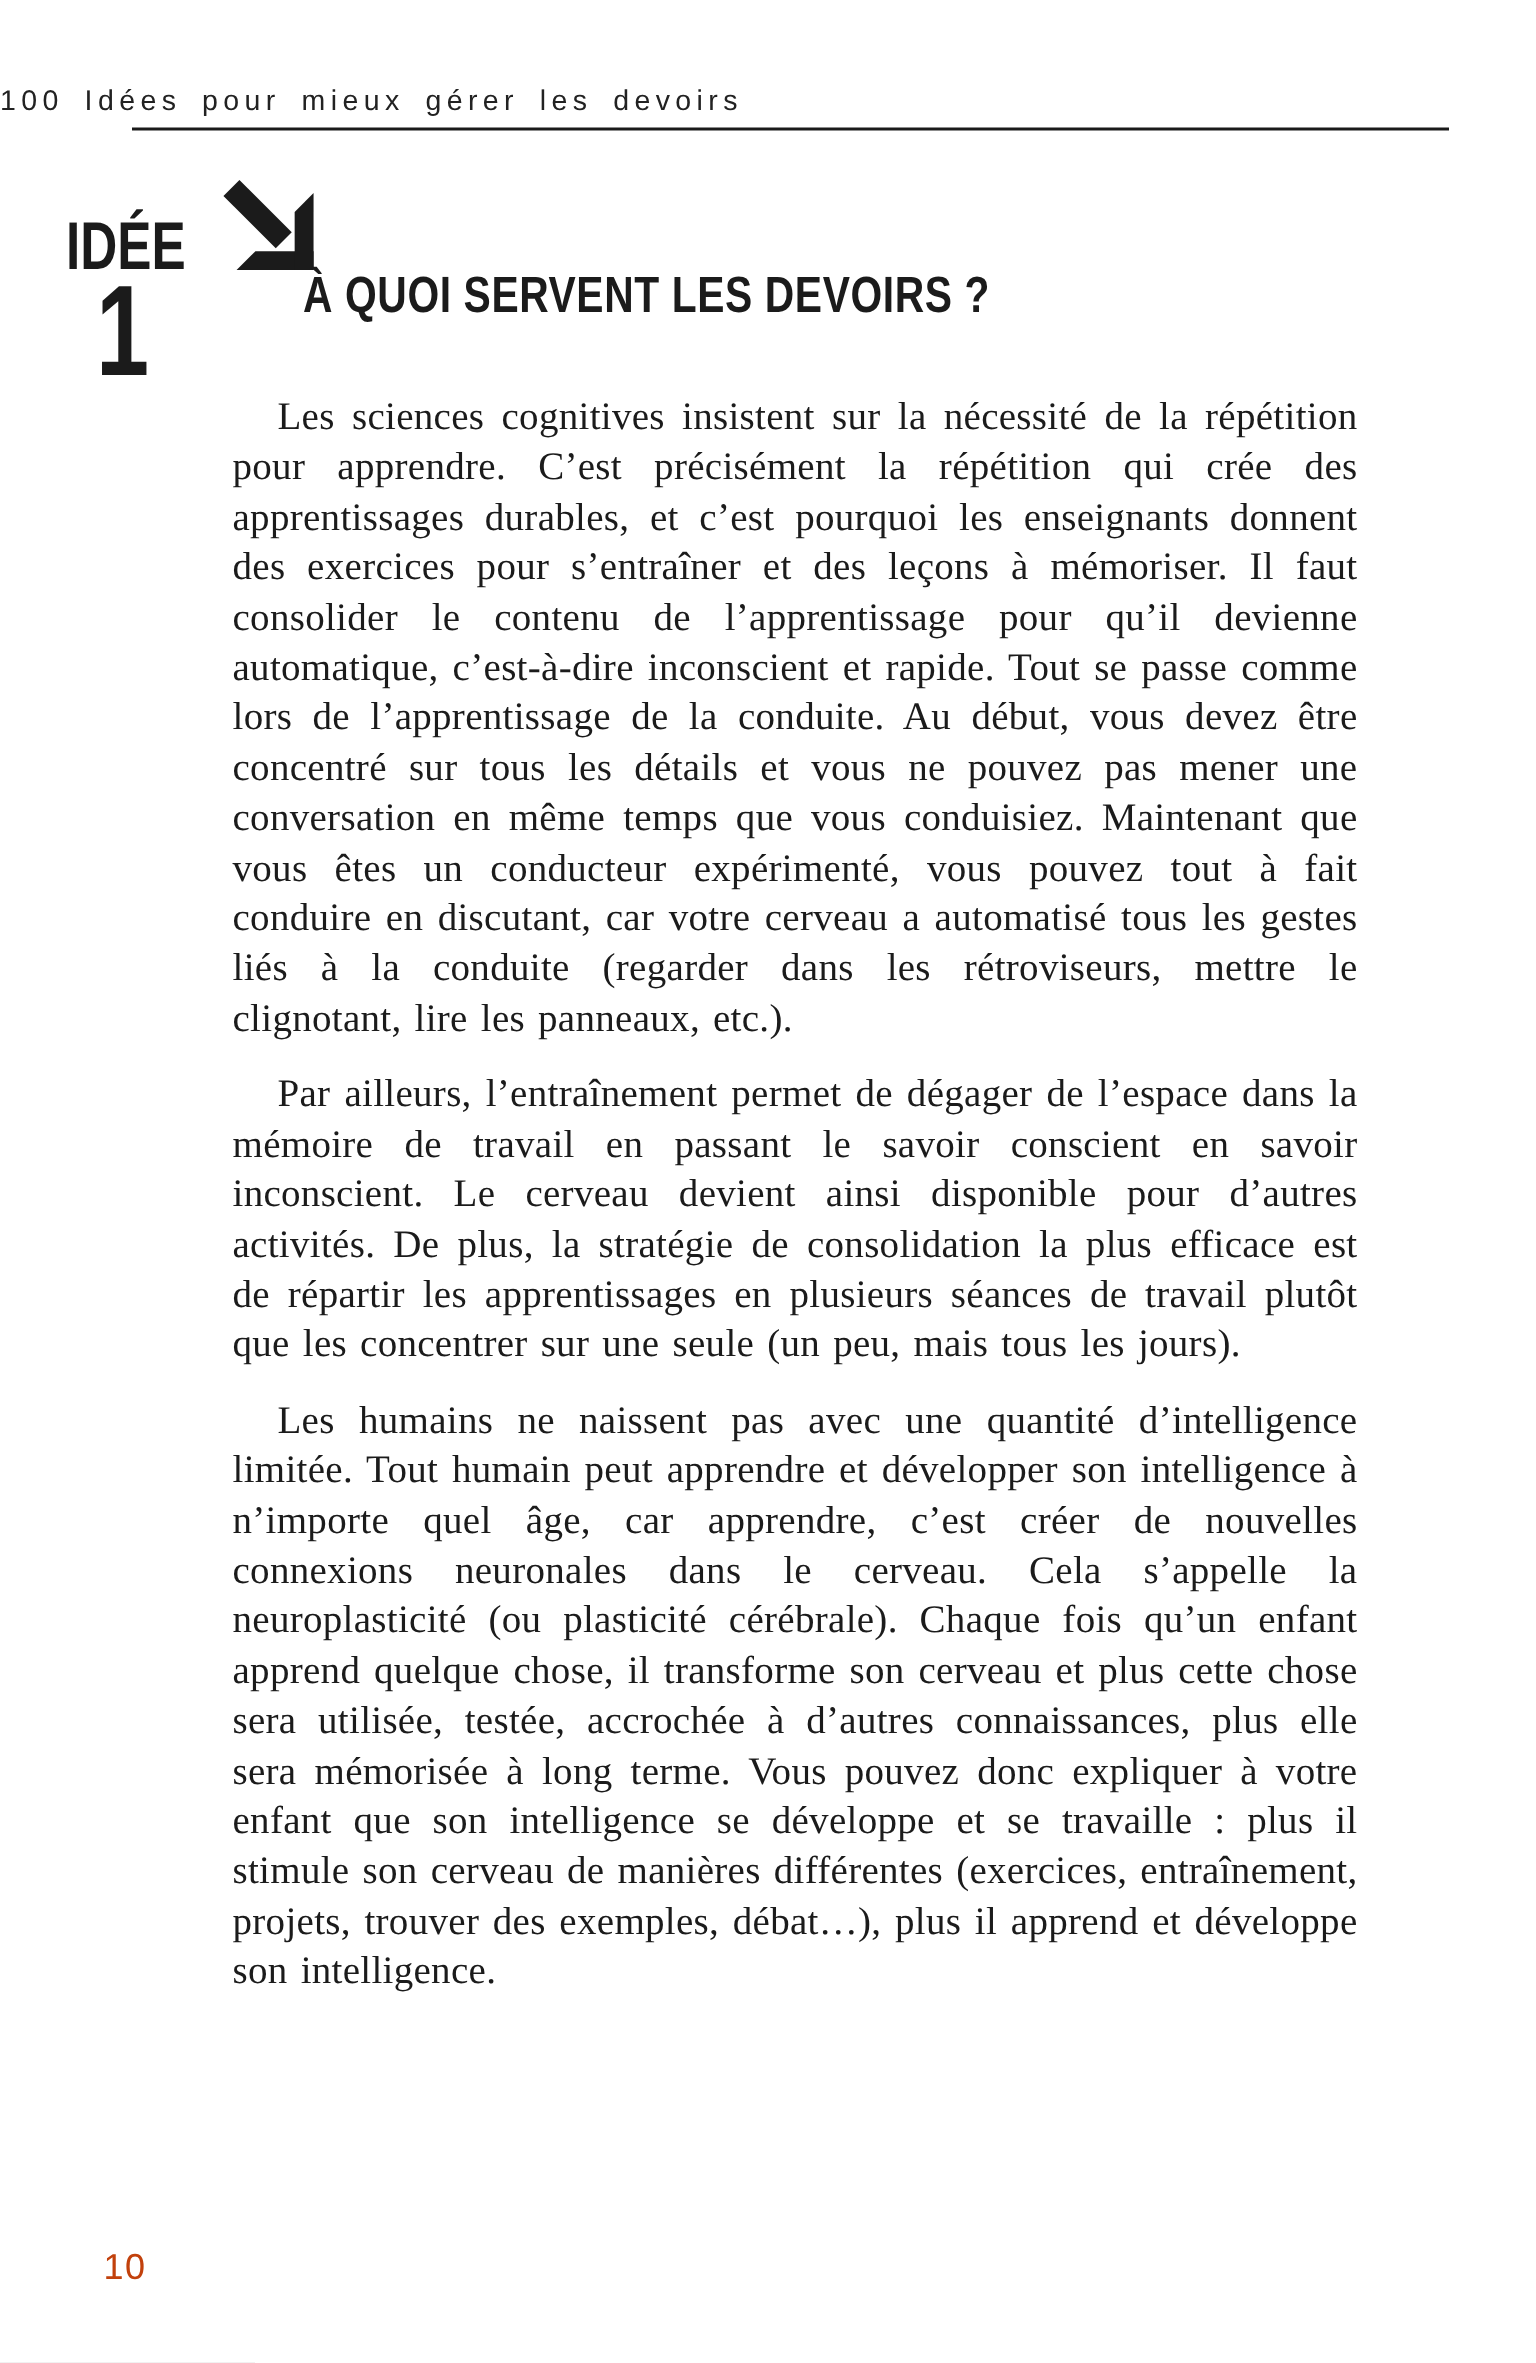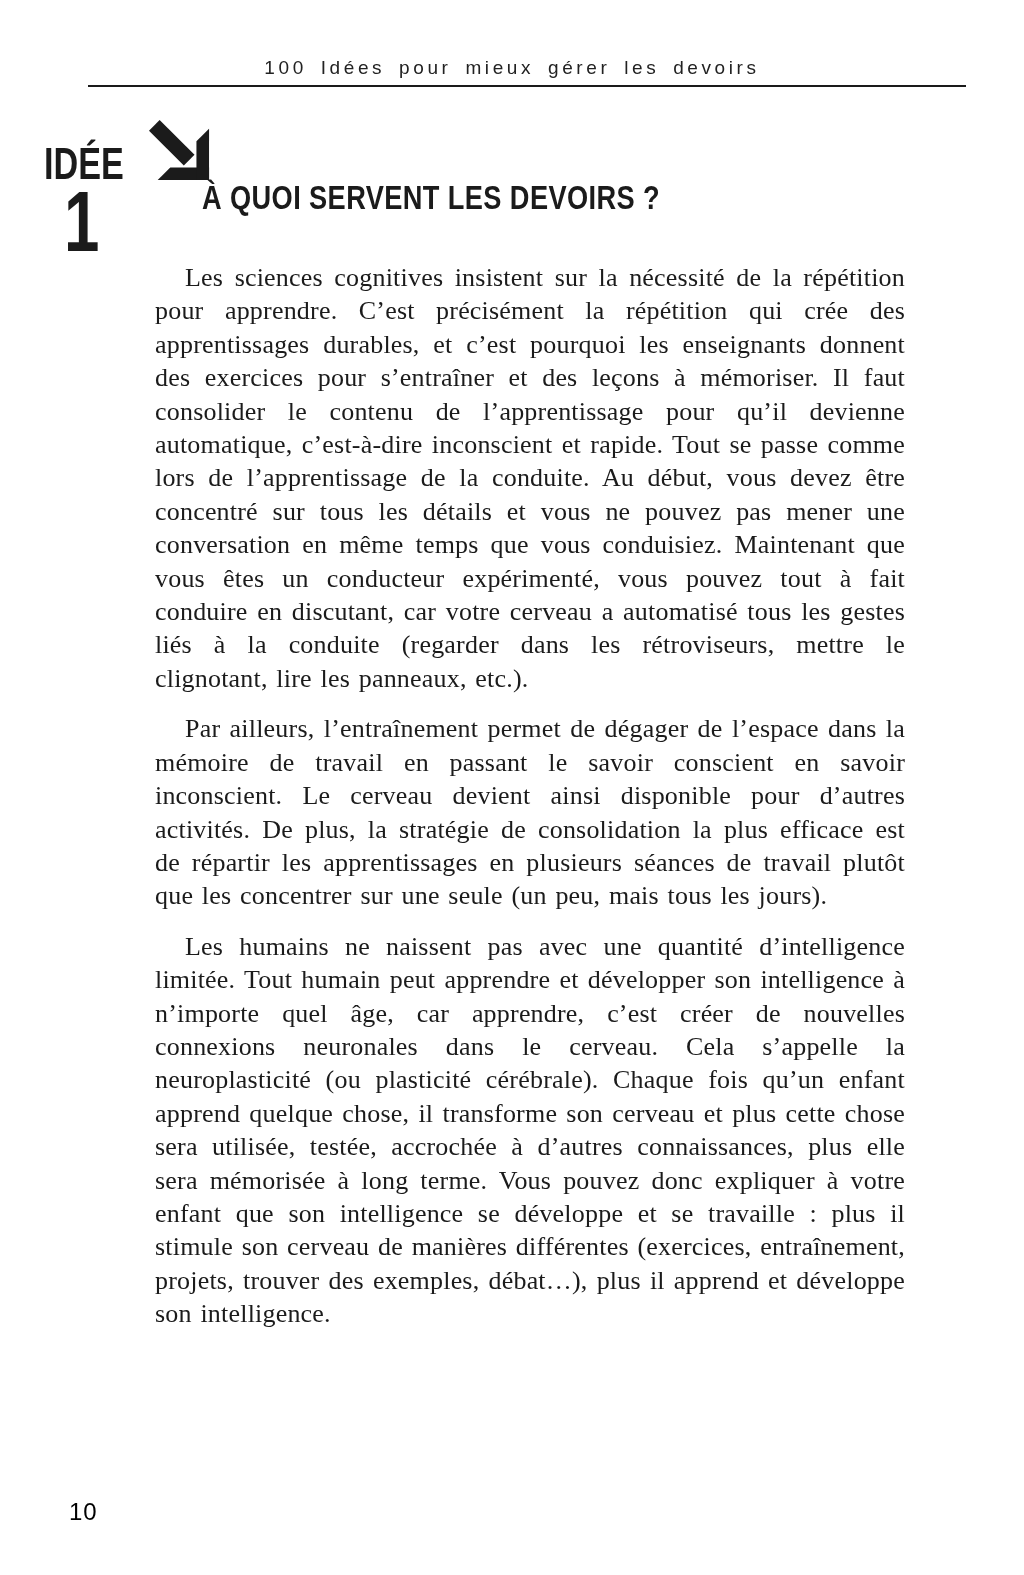--- a/index.html
+++ b/index.html
@@ -12,21 +12,21 @@
     width:1024px;height:1575px;
     margin:0 auto;
     background:var(--paper);
     color:var(--ink);
     overflow:hidden;
   }
 
   
   .running-head-text{
     position:absolute;top:57px;left:0;width:1024px;
-    text-align:center;
+    text-align:left;
     font-family:"Liberation Sans",sans-serif;
     font-size:19px;font-weight:400;
     letter-spacing:3.6px;
     color:#222;
     word-spacing:5px;
   }
   .header-rule{
     position:absolute;top:85px;left:88px;width:878px;height:2px;
     background:#1a1a1a;
   }
@@ -71,21 +71,21 @@
     margin:0 0 17px 0;
     text-indent:30px;
   }
   .body-text p:last-child{margin-bottom:0;font-family:Liberation Serif, serif;}
 
   
   .folio{
     position:absolute;left:69px;top:1498px;
     font-family:"Liberation Sans",sans-serif;
     font-size:24px;font-weight:400;letter-spacing:1px;
-    color:#000000;
+    color:#c2410c;
   }
 </style>
 </head>
 <body>
 
 <div class="book-page">
 
   <header>
     <div class="running-head-text">100 Idées pour mieux gérer les devoirs</div>
     <div class="header-rule"></div>

